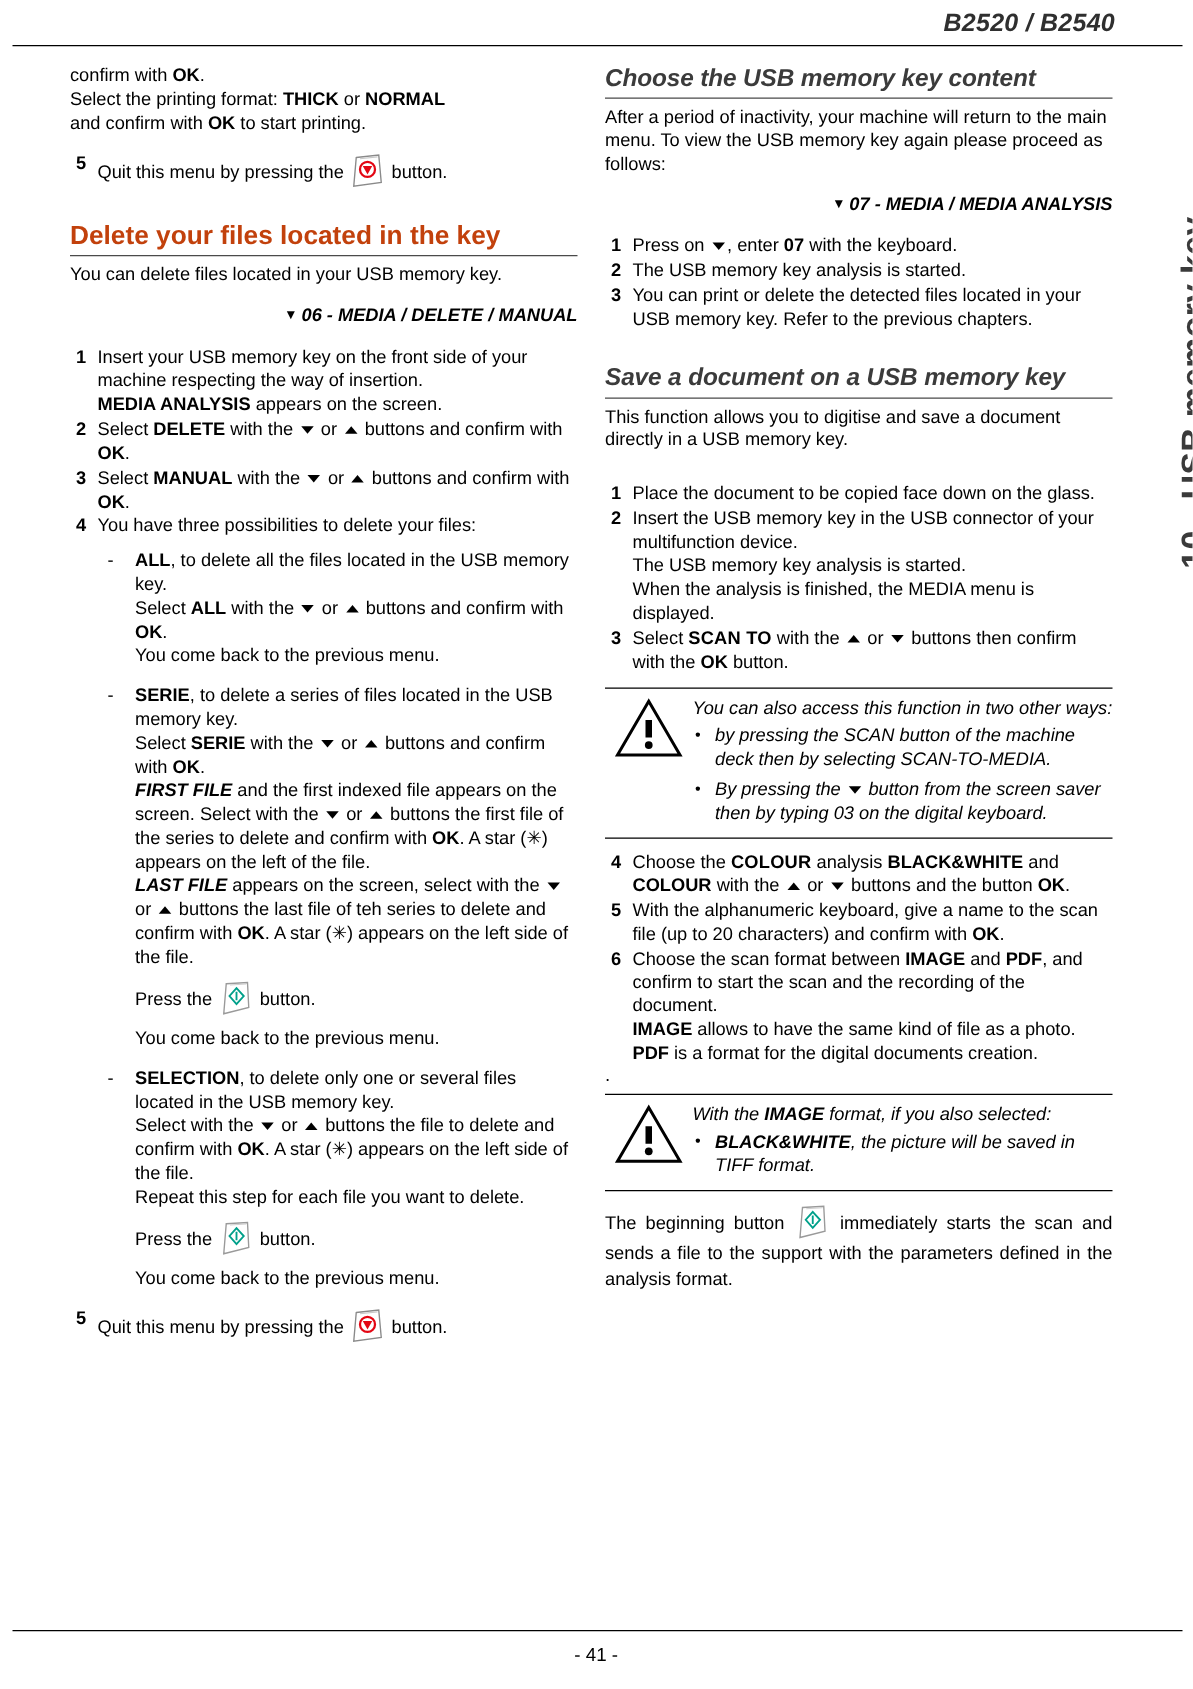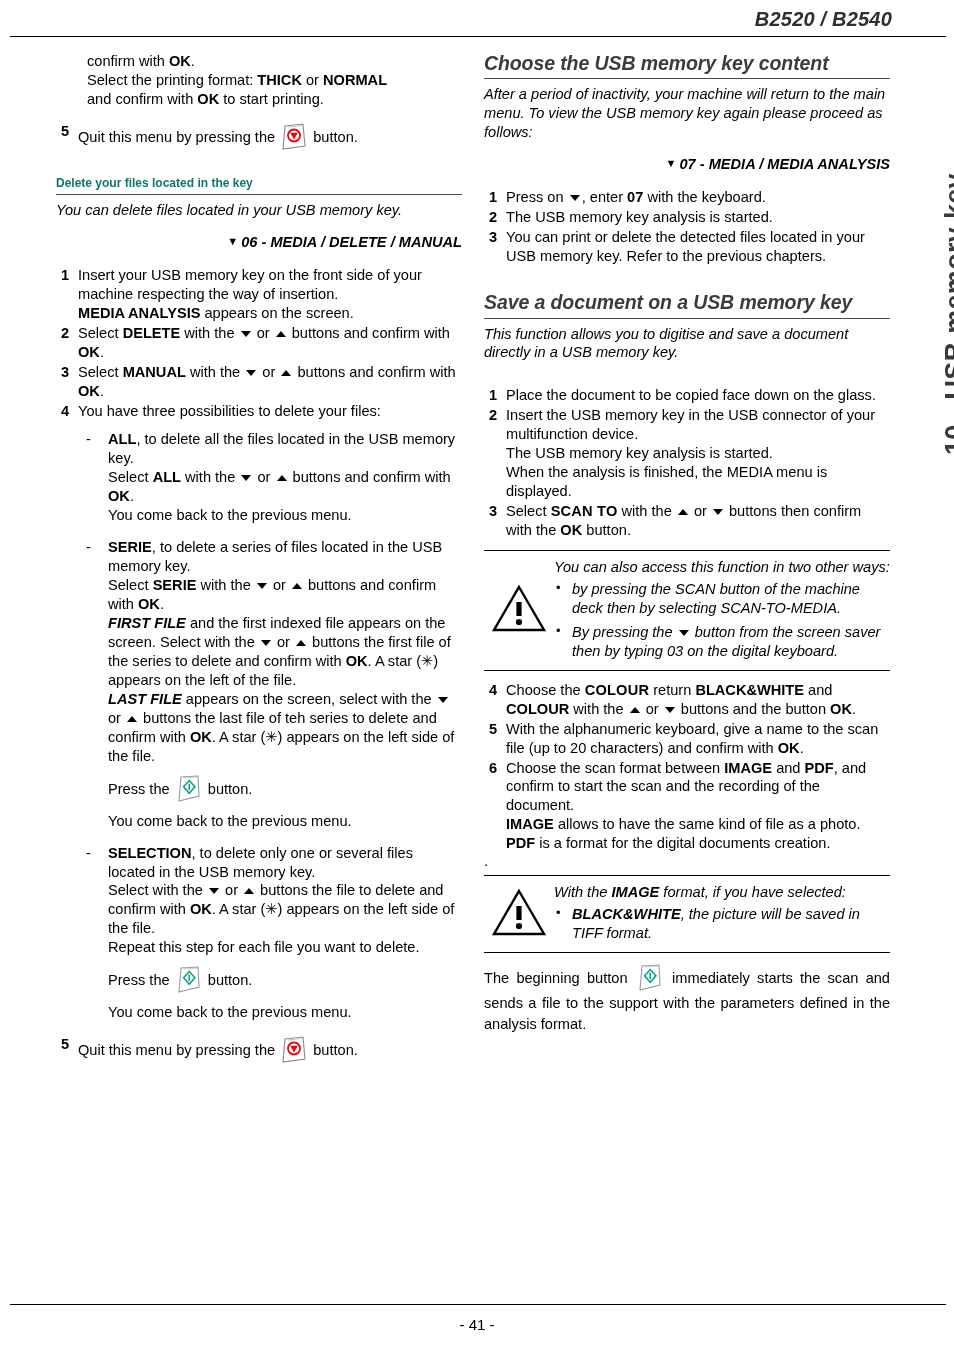--- a/index.html
+++ b/index.html
@@ -84,31 +84,30 @@
     font-weight: bold;
     font-style: italic;
     color: #3b3b3b;
     margin: 0 0 5px 0;
     padding: 0 0 4px 0;
     border-bottom: 1.2px solid #4a4a4a;
     line-height: 1.15;
     letter-spacing: -0.1px;
   }
   h2.sub {
-    font-size: 12px;
+    font-size: 21px;
     font-weight: bold;
-    color: #0f766e;
+    color: #c2410c;
     margin: 0 0 4px 0;
     padding: 0 0 3px 0;
     border-bottom: 1.2px solid #4a4a4a;
     line-height: 1.15;
   }
 
   p.intro {
-    font-style: italic;
     margin: 6px 0 0 0;
     line-height: 1.28;
   }
 
   
   .menu-path {
     text-align: right;
     font-weight: bold;
     font-style: italic;
     font-size: 14.6px;
@@ -138,21 +137,21 @@
     align-items: flex-start;
     margin: 0 0 0 30px;
   }
   .dash-item .dash {
     flex: 0 0 22px;
     line-height: 1.30;
   }
   .dash-item .body { flex: 1 1 auto; line-height: 1.30; }
 
   
-  .cont { margin-left: 31px; }
+  .cont { }
 
   .gap { height: 13px; }
   .gap-sm { height: 8px; }
   .gap-lg { height: 24px; }
 
   b, strong { font-weight: bold; }
   i, em { font-style: italic; }
   .bi { font-weight: bold; font-style: italic; }
   .smallcaps { font-variant: small-caps; font-weight: bold; letter-spacing: .2px; }
 
@@ -178,21 +177,21 @@
   }
   .btn-icon svg { display: block; }
 
   
   .note {
     border-top: 1.4px solid #000;
     border-bottom: 1.4px solid #000;
     padding: 7px 0 9px 0;
     margin: 10px 0 10px 0;
     display: flex;
-    align-items: center;
+    align-items: flex-start;
   }
   .note .warn-wrap {
     flex: 0 0 70px;
     display: flex;
     justify-content: center;
     align-items: center;
   }
   .note .note-body {
     flex: 1 1 auto;
     font-style: italic;
@@ -469,21 +468,21 @@
             <span>By pressing the </span><i class="tri-dn"></i><span> button from the screen saver then by typing 03 on the digital keyboard.</span>
           </li>
         </ul>
       </div>
     </div>
 
     <div class="steps">
       <div class="step">
         <div class="num">4</div>
         <div class="body">
-          <span>Choose the </span><span class="smallcaps">COLOUR</span><span> return </span><b>BLACK&amp;WHITE</b><span> and </span><b>COLOUR</b><span> with the </span><i class="tri-up"></i><span> or </span><i class="tri-dn"></i><span> buttons and the button </span><b>OK</b><span>.</span>
+          <span>Choose the </span><span class="smallcaps">COLOUR</span><span> analysis </span><b>BLACK&amp;WHITE</b><span> and </span><b>COLOUR</b><span> with the </span><i class="tri-up"></i><span> or </span><i class="tri-dn"></i><span> buttons and the button </span><b>OK</b><span>.</span>
         </div>
       </div>
 
       <div class="step">
         <div class="num">5</div>
         <div class="body">
           <span>With the alphanumeric keyboard, give a name to the scan file (up to 20 characters) and confirm with </span><b>OK</b><span>.</span>
         </div>
       </div>
 
@@ -501,21 +500,21 @@
     <div class="note">
       <div class="warn-wrap">
         <svg width="56" height="50" viewBox="0 0 56 50" aria-hidden="true">
           <path d="M28 3 L53 46 L3 46 Z" fill="none" stroke="#000" stroke-width="2.4" stroke-linejoin="miter"></path>
           <rect x="25.4" y="18" width="5.2" height="14" fill="#000"></rect>
           <circle cx="28" cy="38" r="3.1" fill="#000"></circle>
         </svg>
       </div>
       <div class="note-body">
         <div>
-          <span>With the </span><b>IMAGE</b><span> format, if you have selected:</span>
+          <span>With the </span><b>IMAGE</b><span> format, if you also selected:</span>
         </div>
         <ul>
           <li>
             <b>BLACK&amp;WHITE</b><span>, the picture will be saved in TIFF format.</span>
           </li>
         </ul>
       </div>
     </div>
 
     <p class="justified">

